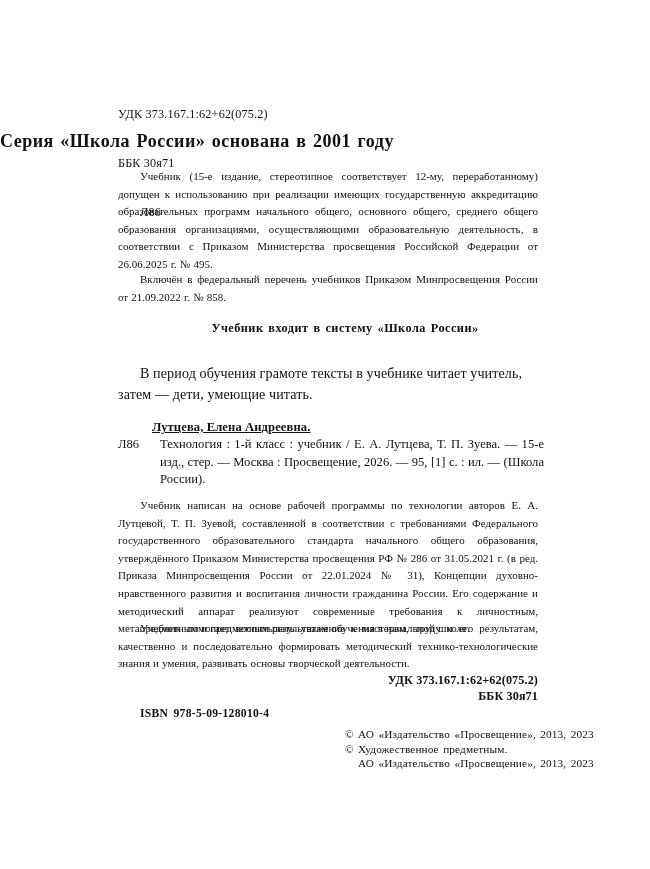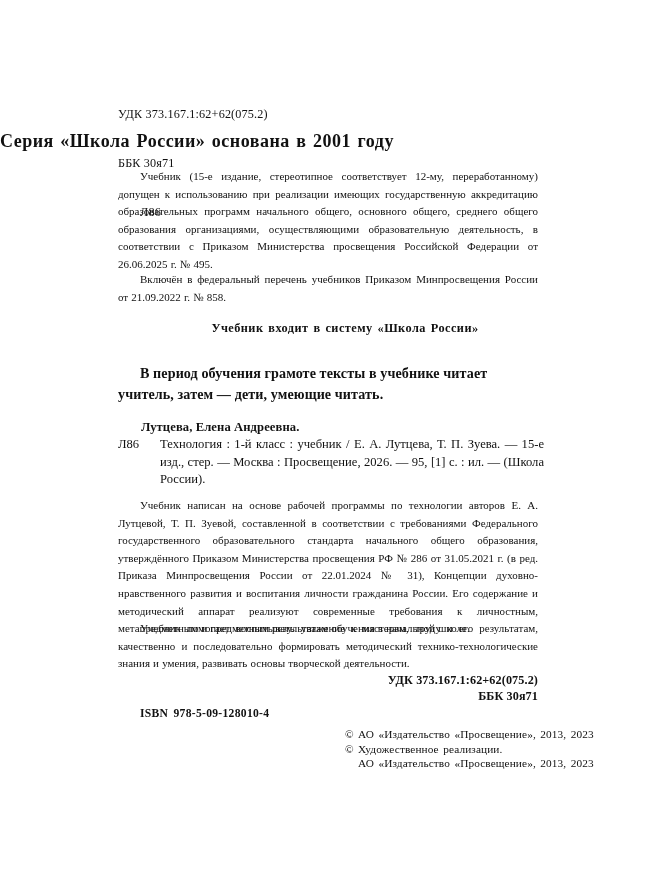--- a/index.html
+++ b/index.html
@@ -89,39 +89,40 @@
     padding-left: 20px;
   }
 
   
   .statement {
     position: absolute;
     left: 118px;
     top: 363px;
     width: 424px;
     font-size: 14.1px;
-    font-weight: bold;
+    font-weight: normal;
     line-height: 21px;
     text-indent: 22px;
     letter-spacing: 0.1px;
   }
 
   
   .biblio {
     position: absolute;
     left: 118px;
     top: 419px;
     width: 426px;
     font-size: 12.6px;
     line-height: 17.4px;
   }
   .biblio .author {
     font-weight: bold;
-    margin-left: 23px;
-    letter-spacing: 0.1px;
+    margin-left: 34px;
+    letter-spacing: 0.1px;
+    text-decoration: underline;
   }
   .biblio .record {
     position: relative;
     padding-left: 42px;
     text-align: justify;
     text-align-last: left;
   }
   .biblio .record .cutter-inline {
     position: absolute;
     left: 0;
@@ -225,17 +226,17 @@
 
   <div class="codes-bottom">
     <span>УДК  373.167.1:62+62(075.2)</span>
     <span>ББК  30я71</span>
   </div>
 
   <div class="isbn-bottom">ISBN  978-5-09-128010-4</div>
 
   <div class="copyright">
     <span class="cline"><span class="mark">©</span><span>АО «Издательство «Просвещение», 2013, 2023</span></span>
-    <span class="cline"><span class="mark">©</span><span>Художественное реализации.</span></span>
+    <span class="cline"><span class="mark">©</span><span>Художественное предметным.</span></span>
     <span class="cline cont"><span>АО «Издательство «Просвещение», 2013, 2023</span></span>
   </div>
 
 </div>
 
 </body></html>

